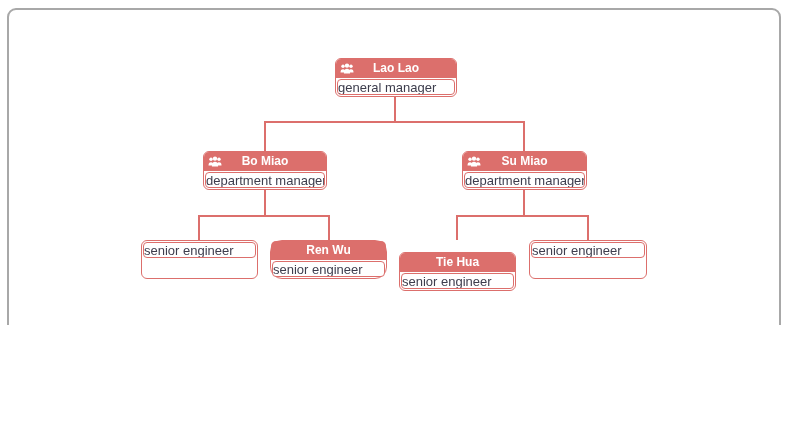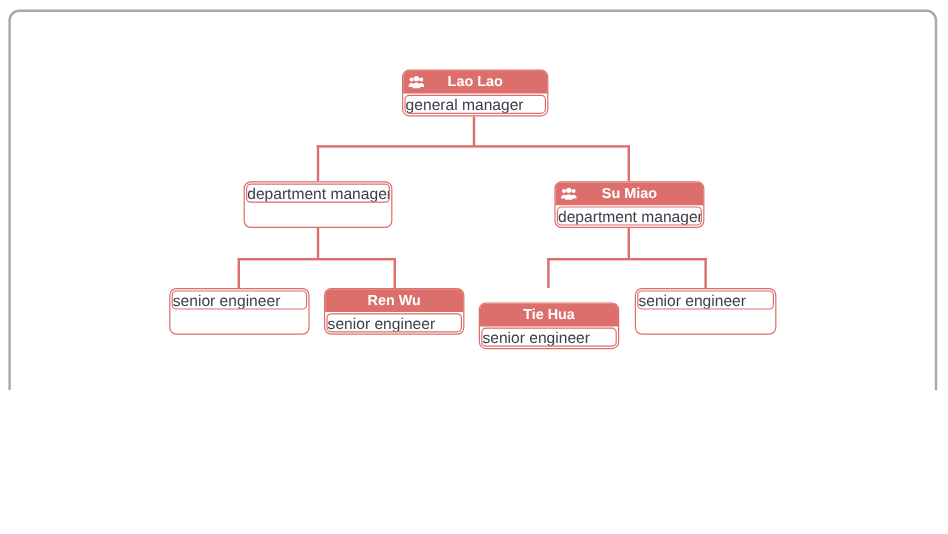--- a/index.html
+++ b/index.html
@@ -104,20 +104,35 @@
               <path d="M3.9 10.5 Q3.9 5.8 7 5.8 Q10.1 5.8 10.1 10.5 Z"></path>
             </g>
           </svg>
       </span>
       <span>Lao Lao</span>
     </div>
     <div class="node-content">general manager</div>
   </div>
 
   <div class="node" style="left:203px;top:151px;width:124px;">
+    <div class="node-title">
+      <span class="users-ico">
+        <svg viewBox="0 0 14 12" width="14" height="12">
+            <g fill="#ffffff">
+              <circle cx="3" cy="3.2" r="1.7"></circle>
+              <circle cx="11" cy="3.2" r="1.7"></circle>
+              <circle cx="7" cy="2.6" r="2.2"></circle>
+              <path d="M0.5 9.5 Q0.5 6.2 3 6.2 Q4.4 6.2 5 7.2 L5 9.5 Z"></path>
+              <path d="M13.5 9.5 Q13.5 6.2 11 6.2 Q9.6 6.2 9 7.2 L9 9.5 Z"></path>
+              <path d="M3.9 10.5 Q3.9 5.8 7 5.8 Q10.1 5.8 10.1 10.5 Z"></path>
+            </g>
+          </svg>
+      </span>
+      <span>Bo Miao</span>
+    </div>
     <div class="node-content">department manager</div>
   </div>
 
   <div class="node" style="left:462px;top:151px;width:125px;">
     <div class="node-title">
       <span class="users-ico">
         <svg viewBox="0 0 14 12" width="14" height="12">
             <g fill="#ffffff">
               <circle cx="3" cy="3.2" r="1.7"></circle>
               <circle cx="11" cy="3.2" r="1.7"></circle>
@@ -130,21 +145,21 @@
       </span>
       <span>Su Miao</span>
     </div>
     <div class="node-content">department manager</div>
   </div>
 
   <div class="node" style="left:141px;top:240px;width:117px;">
     <div class="node-content">senior engineer</div>
   </div>
 
-  <div class="node" style="left:270px;top:240px;width:117px;">
+  <div class="node" style="left:270px;top:240px;width:117px;border-radius:12px;">
     <div class="node-title">
       <span>Ren Wu</span>
     </div>
     <div class="node-content">senior engineer</div>
   </div>
 
   <div class="node" style="left:399px;top:240px;width:117px;margin-top:12px;">
     <div class="node-title">
       <span>Tie Hua</span>
     </div>

